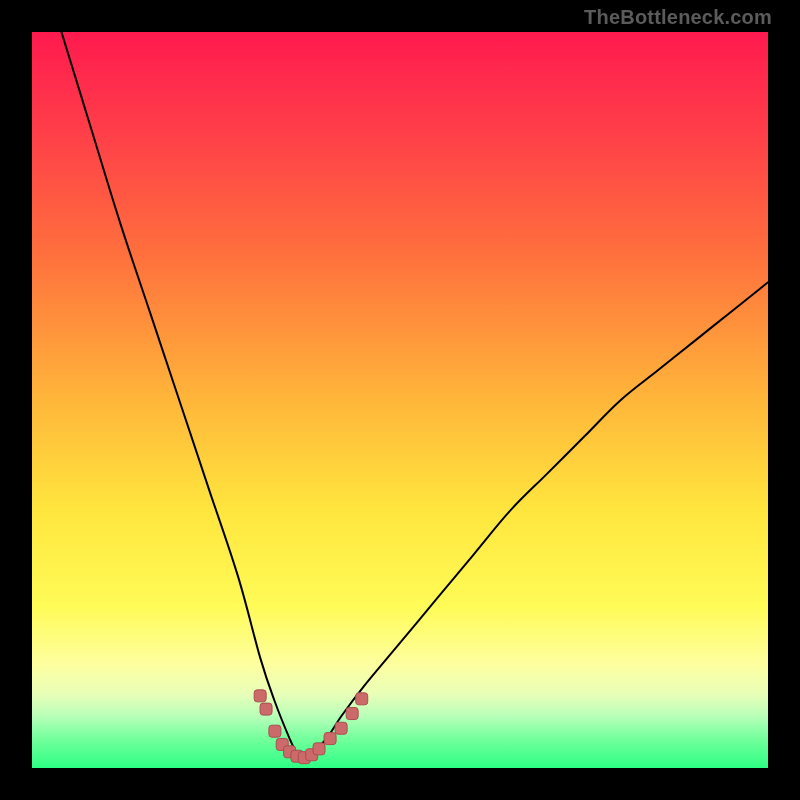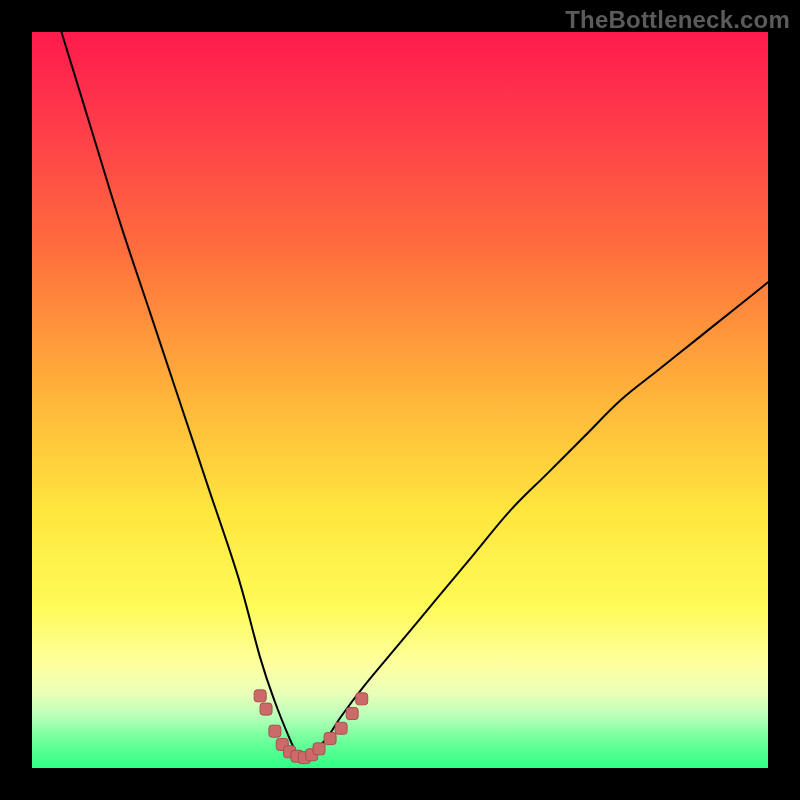--- a/index.html
+++ b/index.html
@@ -22,23 +22,23 @@
     position: absolute;
     left: 32px;
     top: 32px;
     width: 736px;
     height: 736px;
     
   }
   .watermark {
     position: absolute;
     top: 6px;
-    right: 10px;
+    right: 28px;
     font-family: Arial, Helvetica, sans-serif;
-    font-size: 24px;
+    font-size: 20px;
     font-weight: 600;
     color: #5b5b5b;
     letter-spacing: 0.2px;
     text-align: right;
   }
   svg.curve {
     position: absolute;
     left: 0;
     top: 0;
     width: 736px;

